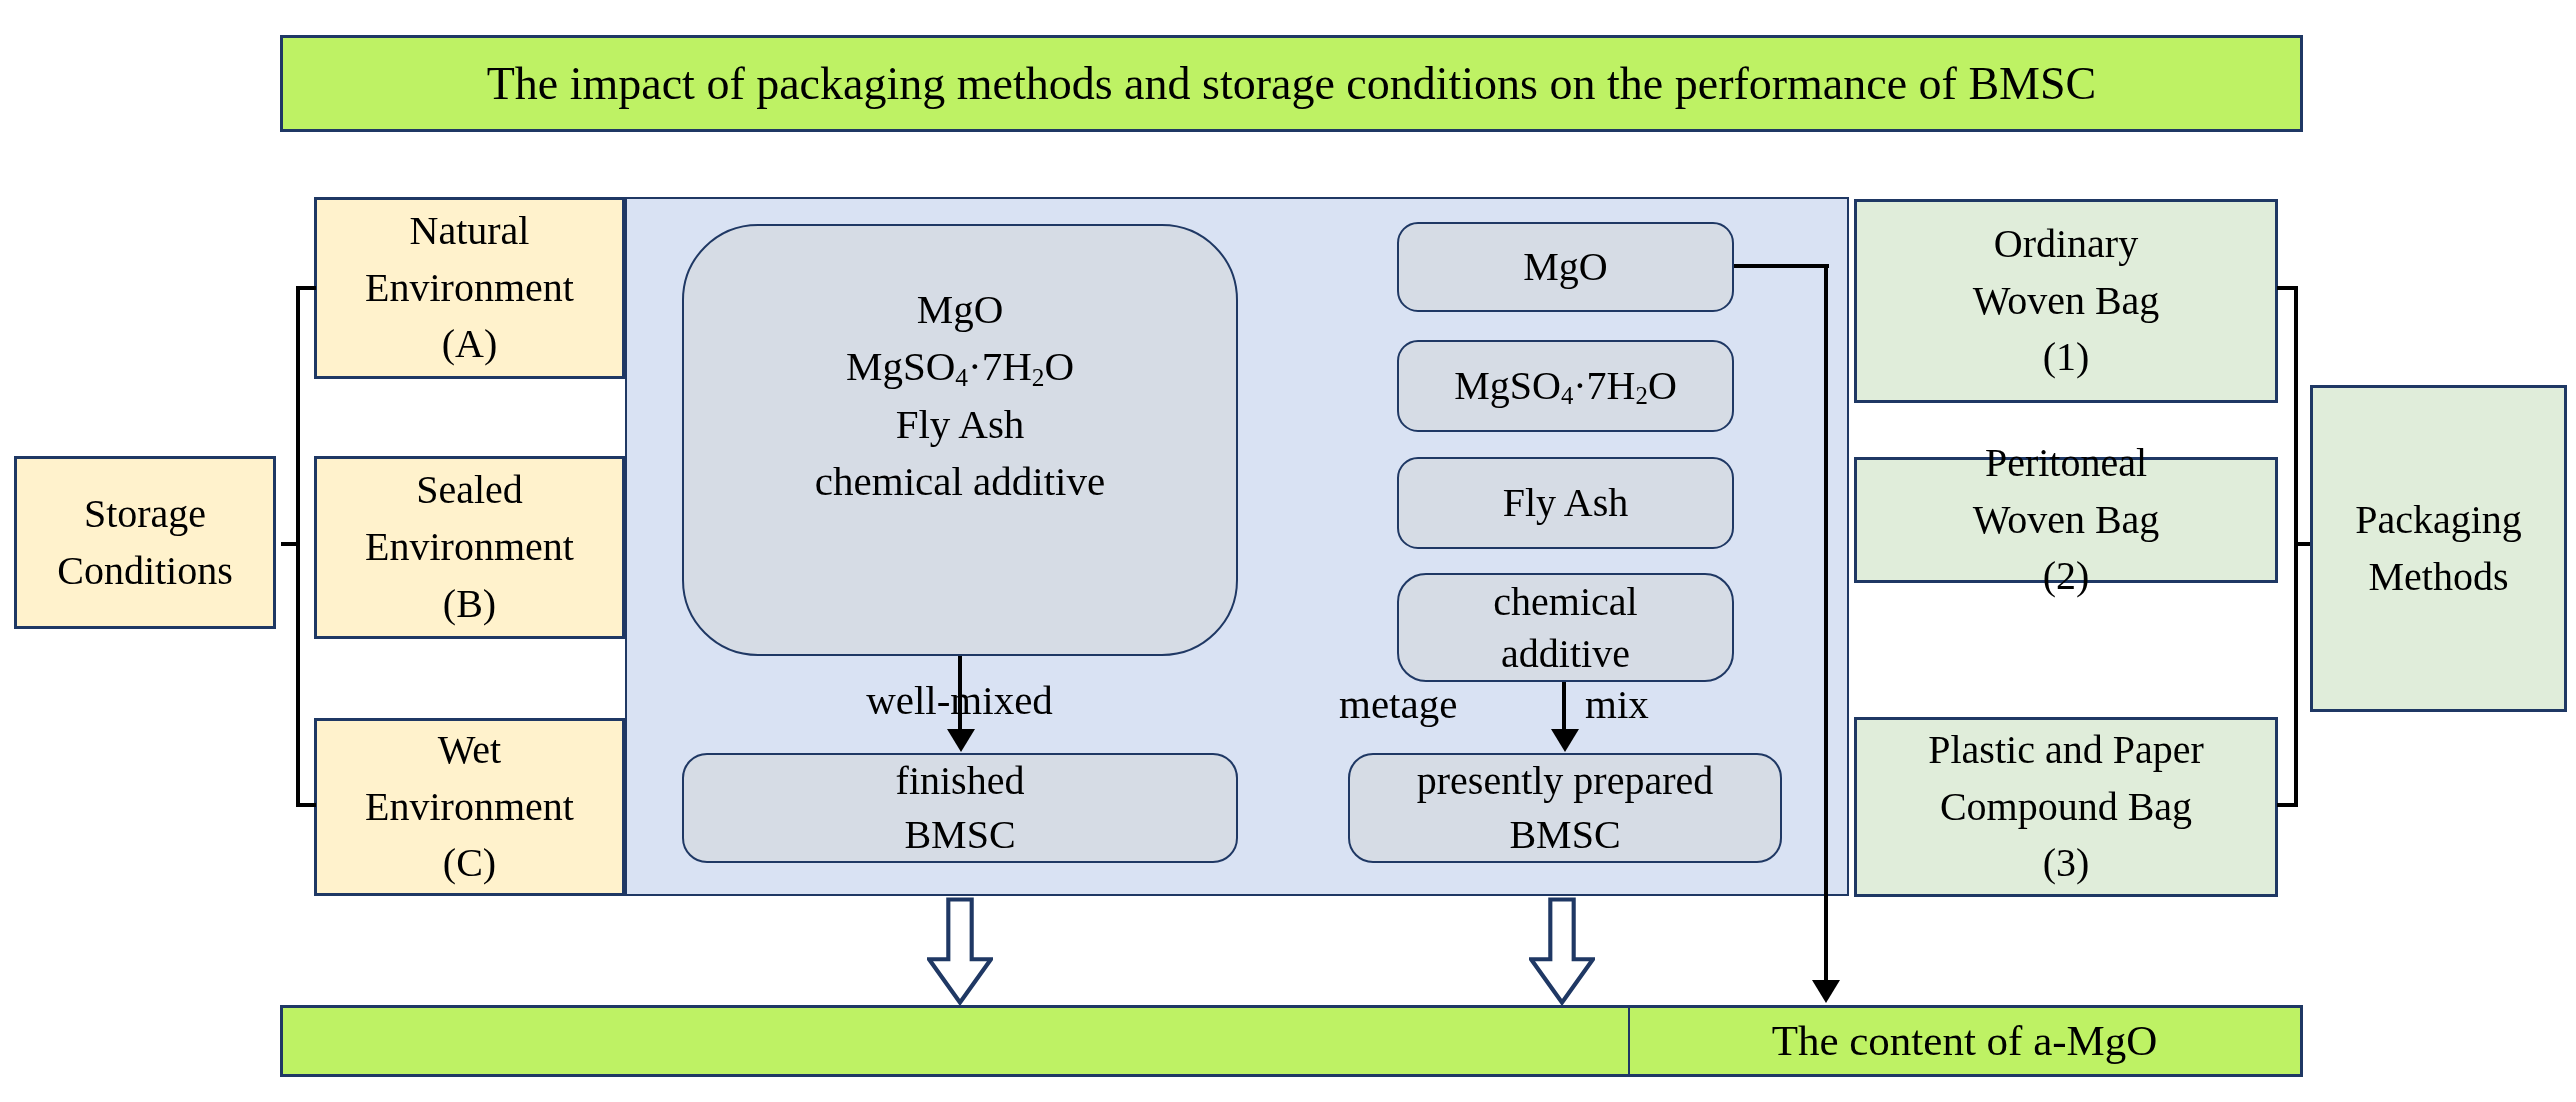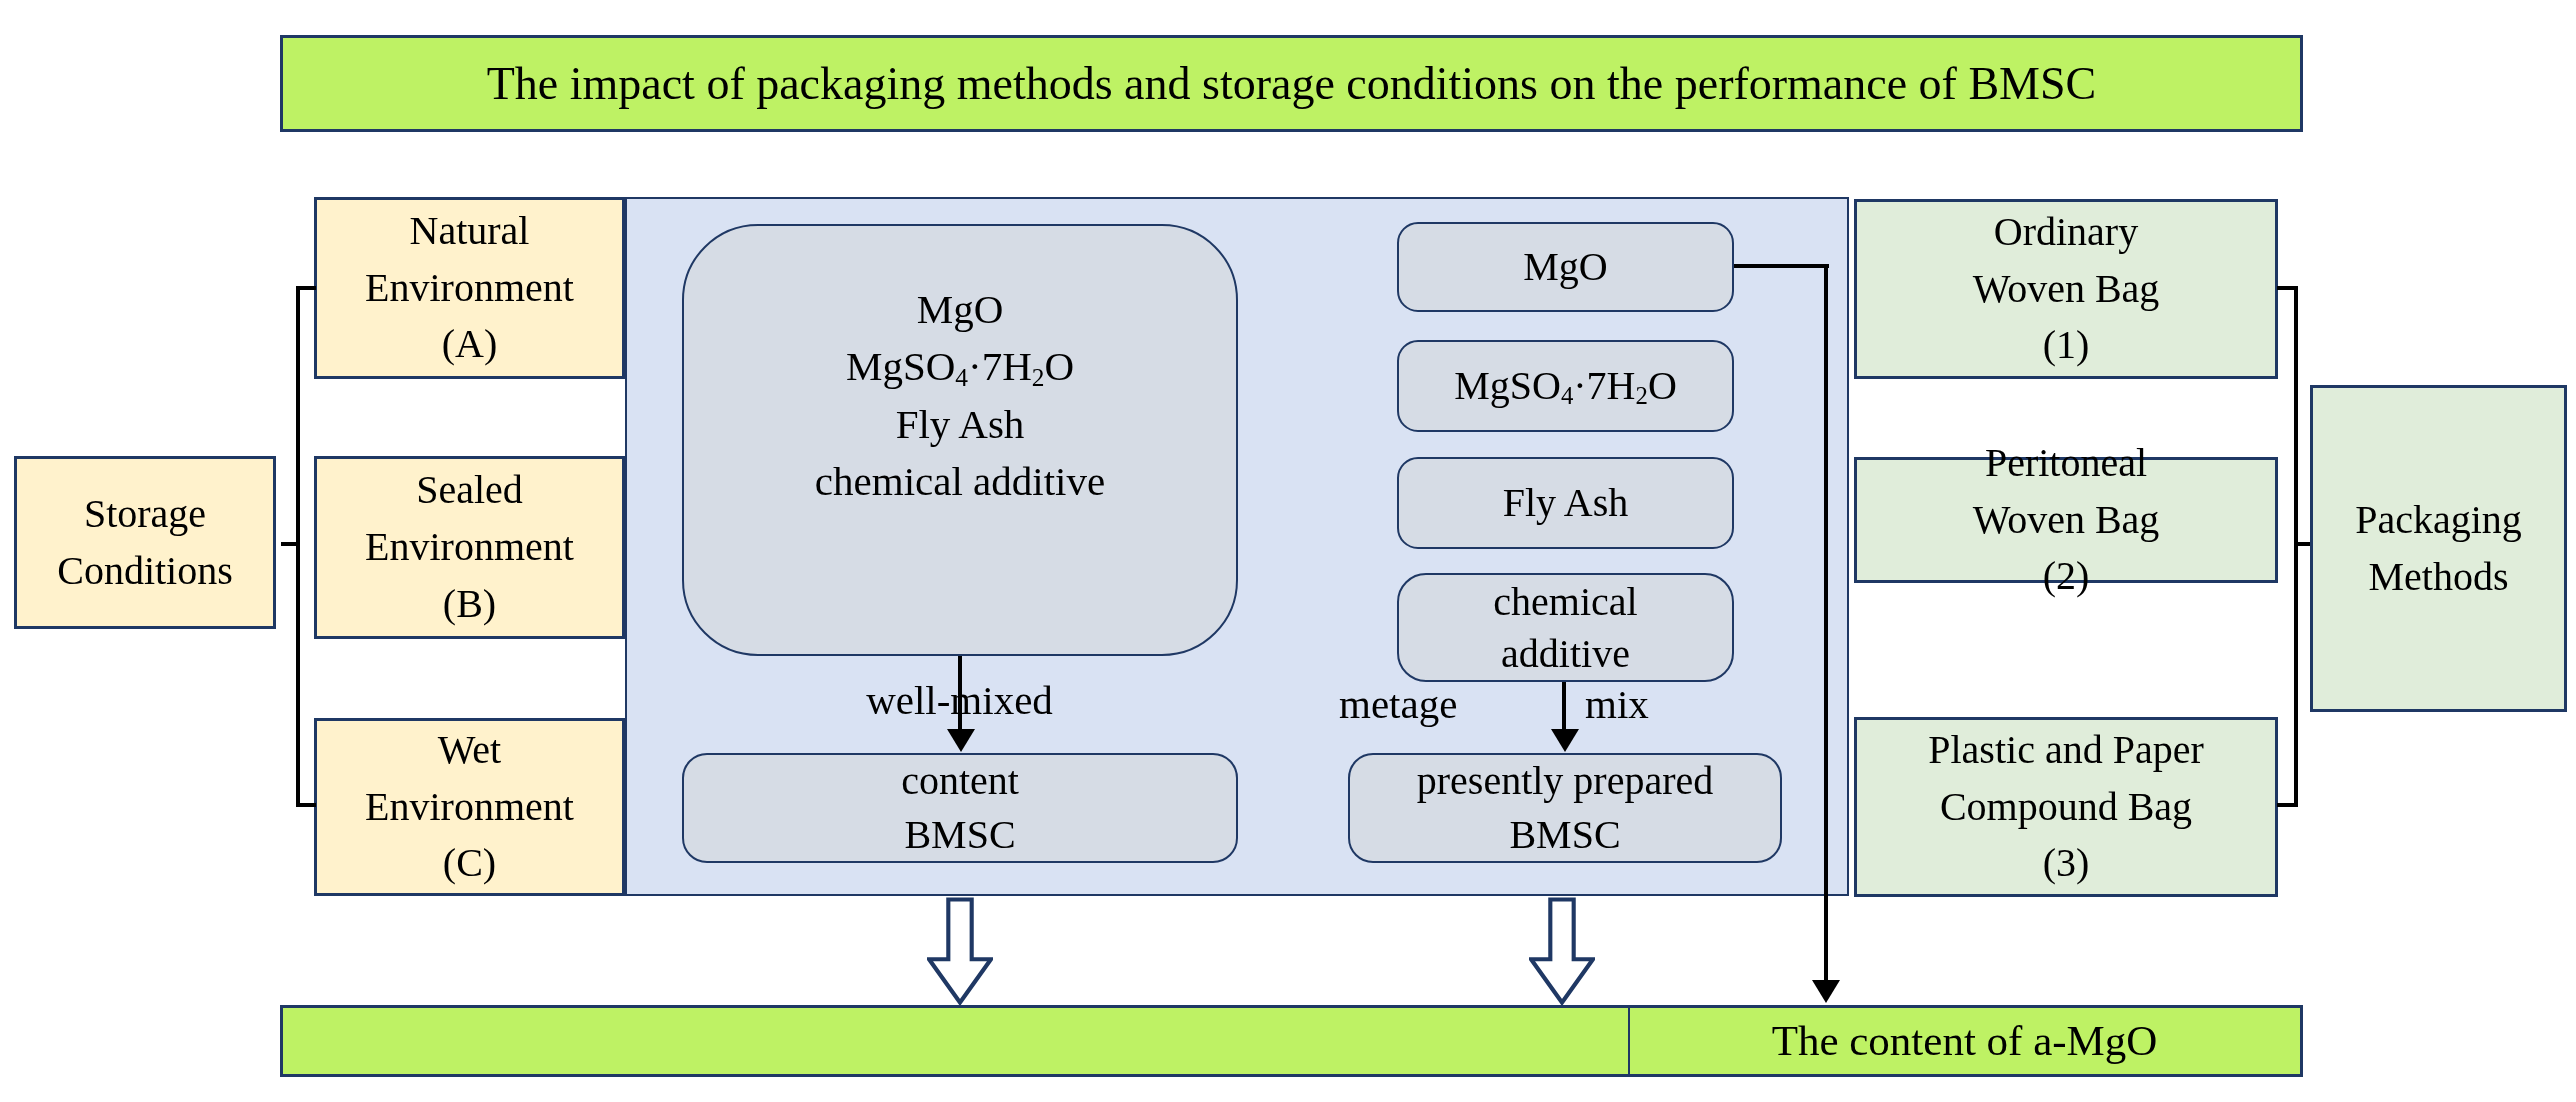--- a/index.html
+++ b/index.html
@@ -66,21 +66,21 @@
     <div>MgO</div>
     <div><span>MgSO</span><sub>4</sub><span>·7H</span><sub>2</sub><span>O</span></div>
     <div>Fly Ash</div>
     <div>chemical additive</div>
   </div>
 
   <div class="line" style="left:958px;top:656px;width:3.5px;height:76px;"></div>
   <div class="arrowhead" style="left:947px;top:729px;"></div>
   <div class="flowlabel" style="left:787px;top:680px;width:345px;text-align:center;">well-mixed</div>
 
-  <div class="box thinnavy innerbox f58" style="left:682px;top:753px;width:556px;height:110px;border-radius:25px;line-height:1.35;">content
+  <div class="box thinnavy innerbox f58" style="left:682px;top:753px;width:556px;height:110px;border-radius:25px;line-height:1.35;">finished
 BMSC</div>
 
   <div class="box thinnavy innerbox f58" style="left:1397px;top:222px;width:337px;height:90px;border-radius:21px;">MgO</div>
   <div class="box thinnavy innerbox f58" style="left:1397px;top:340px;width:337px;height:92px;border-radius:21px;">
     <div><span>MgSO</span><sub>4</sub><span>·7H</span><sub>2</sub><span>O</span></div>
   </div>
   <div class="box thinnavy innerbox f58" style="left:1397px;top:457px;width:337px;height:92px;border-radius:21px;">Fly Ash</div>
   <div class="box thinnavy innerbox f58" style="left:1397px;top:573px;width:337px;height:109px;border-radius:29px;line-height:1.3;">chemical
 additive</div>
 
@@ -89,21 +89,21 @@
   <div class="flowlabel" style="left:1339px;top:684px;width:207px;text-align:left;">metage</div>
   <div class="flowlabel" style="left:1585px;top:684px;width:207px;text-align:left;">mix</div>
 
   <div class="box thinnavy innerbox f58" style="left:1348px;top:753px;width:434px;height:110px;border-radius:25px;line-height:1.35;">presently prepared
 BMSC</div>
 
   <div class="line" style="left:1734px;top:264px;width:95px;height:4.1px;"></div>
   <div class="line" style="left:1824px;top:264px;width:4.1px;height:716px;"></div>
   <div class="arrowhead" style="left:1812px;top:980px;"></div>
 
-  <div class="box navy greenbox f58" style="left:1854px;top:199px;width:424px;height:180px;">Ordinary
+  <div class="box navy greenbox f58" style="left:1854px;top:199px;width:424px;height:204px;">Ordinary
 Woven Bag
 (1)</div>
   <div class="box navy greenbox f58" style="left:1854px;top:457px;width:424px;height:126px;">Peritoneal
 Woven Bag
 (2)</div>
   <div class="box navy greenbox f58" style="left:1854px;top:717px;width:424px;height:180px;">Plastic and Paper
 Compound Bag
 (3)</div>
 
   <div class="line" style="left:2294px;top:286px;width:3.5px;height:521px;"></div>

